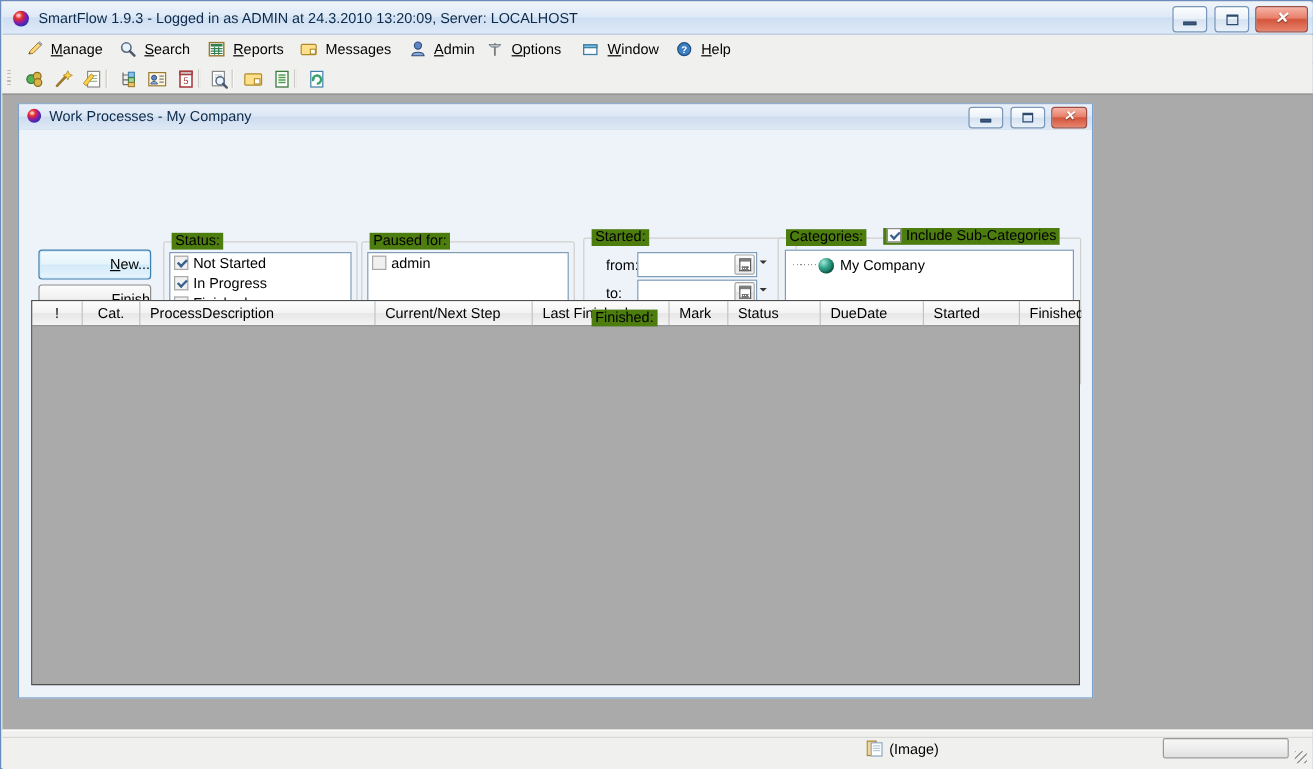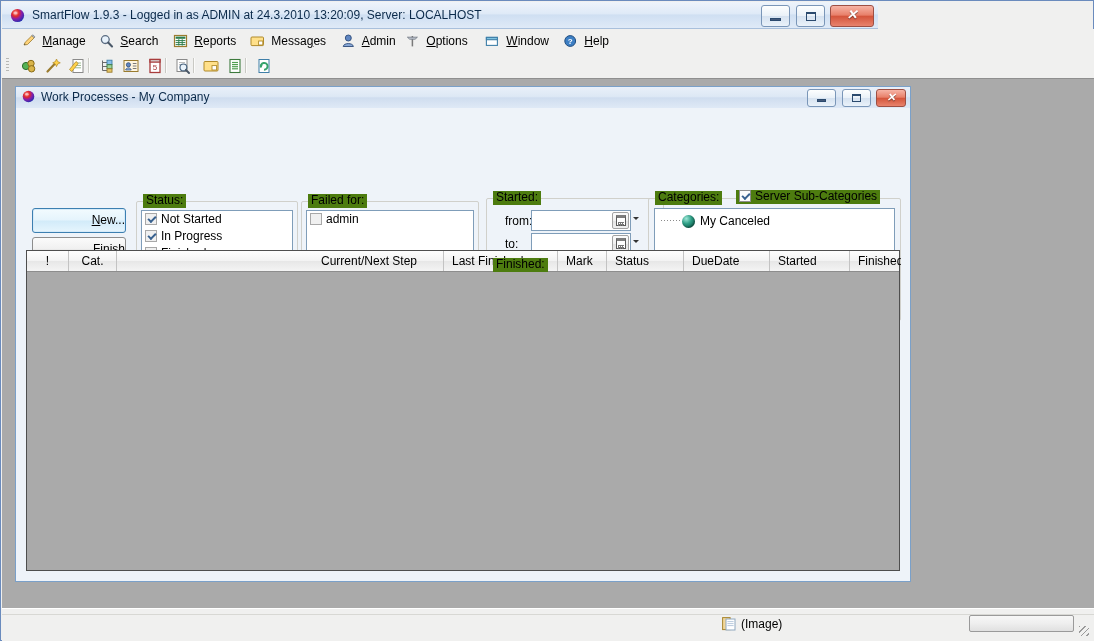--- a/index.html
+++ b/index.html
@@ -16,21 +16,21 @@
     left: 0; top: 0;
     width: 1094px; height: 641px;
     box-sizing: border-box;
     border: 1px solid #6a8bbd;
     background: #f0f0ef;
   }
 
   
   #titlebar {
     position: absolute; left: 1px; top: 1px;
-    width: 876px; height: 27px;
+    width: 1092px; height: 27px;
     background: linear-gradient(to bottom,#eef4fb 0%, #dfeaf7 45%, #cfdff2 50%, #dfeaf7 100%);
     border-bottom: 1px solid #a9c0dc;
     box-sizing: border-box;
   }
   #titlebar .tb-icon {
     position: absolute; left: 8px; top: 6px;
     width: 15px; height: 15px;
   }
   #titlebar .tb-text {
     position: absolute; left: 30px; top: 6px;
@@ -578,21 +578,21 @@
               <span class="cbx dis"></span><span>Canceled</span>
             </div>
             <div class="lbrow">
               <span class="cbx dis on"></span><span>Paused</span>
             </div>
           </div>
         </div>
 
         <div class="gbox" style="left:285px; top:86px; width:178px; height:122px;">
           <div class="gb-frame"></div>
-          <div class="gb-label">Failed for:</div>
+          <div class="gb-label">Paused for:</div>
           <div class="listbox" style="left:5px; top:16px; width:168px; height:101px;">
             <div class="lbrow">
               <span class="cbx dis"></span><span>admin</span>
             </div>
           </div>
         </div>
 
         <div class="gbox" style="left:470px; top:83px; width:178px; height:63px;">
           <div class="gb-frame"></div>
           <div class="gb-label">Started:</div>
@@ -628,33 +628,34 @@
                 <i class="cal"></i>
               </span>
           </div>
           <span class="dropcaret" style="left:147px; top:49px;"></span>
         </div>
 
         <div class="gbox" style="left:632px; top:83px; width:253px; height:130px;">
           <div class="gb-frame"></div>
           <div class="gb-label">Categories:</div>
           <div class="gb-label" style="left:88px; top:-1px;">
-            <span class="cbx on"></span><span>Server Sub-Categories</span>
+            <span class="cbx on"></span><span>Include Sub-Categories</span>
           </div>
           <div class="listbox" style="left:6px; top:17px; width:241px; height:106px;">
             <div class="treerow" style="left:6px; top:5px;">
-              <span class="treedash"></span><span class="globe"></span><span>My Canceled</span>
+              <span class="treedash"></span><span class="globe"></span><span>My Company</span>
             </div>
           </div>
         </div>
 
         <div id="grid">
           <div id="gridhead">
             <div class="ghcell ctr" style="left:0px;   width:42px;">!</div>
             <div class="ghcell ctr" style="left:42px;  width:48px;">Cat.</div>
+            <div class="ghcell" style="left:90px;  width:196px;">ProcessDescription</div>
             <div class="ghcell" style="left:286px; width:131px;">Current/Next Step</div>
             <div class="ghcell" style="left:417px; width:114px;">Last Finished</div>
             <div class="ghcell" style="left:531px; width:49px;">Mark</div>
             <div class="ghcell" style="left:580px; width:77px;">Status</div>
             <div class="ghcell" style="left:657px; width:86px;">DueDate</div>
             <div class="ghcell" style="left:743px; width:80px;">Started</div>
             <div class="ghcell" style="left:823px; width:51px; border-right:none;">Finished</div>
           </div>
           <div id="gridbody"></div>
         </div>

